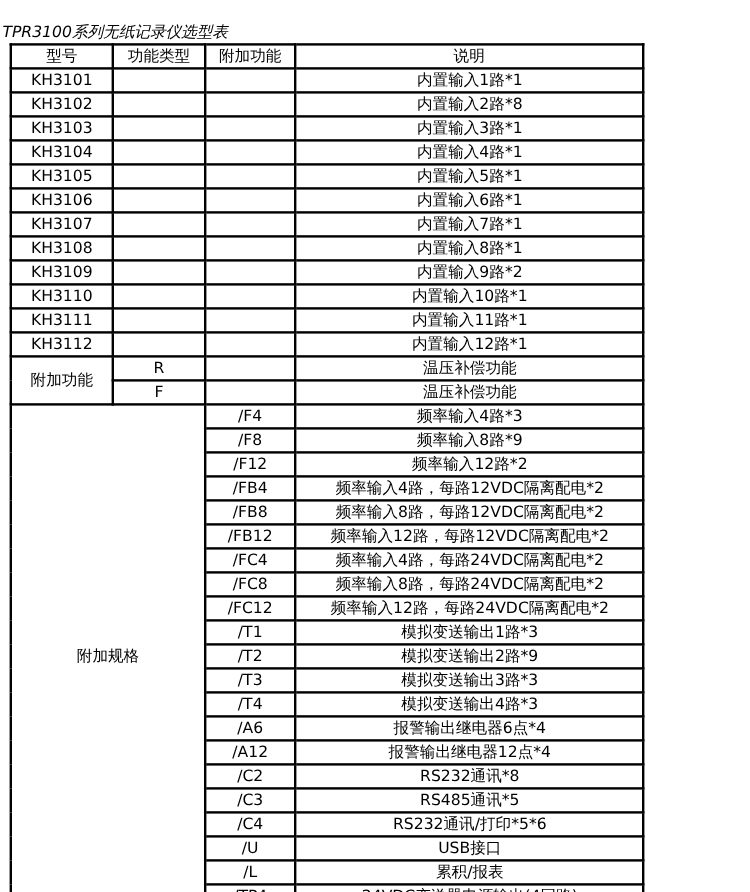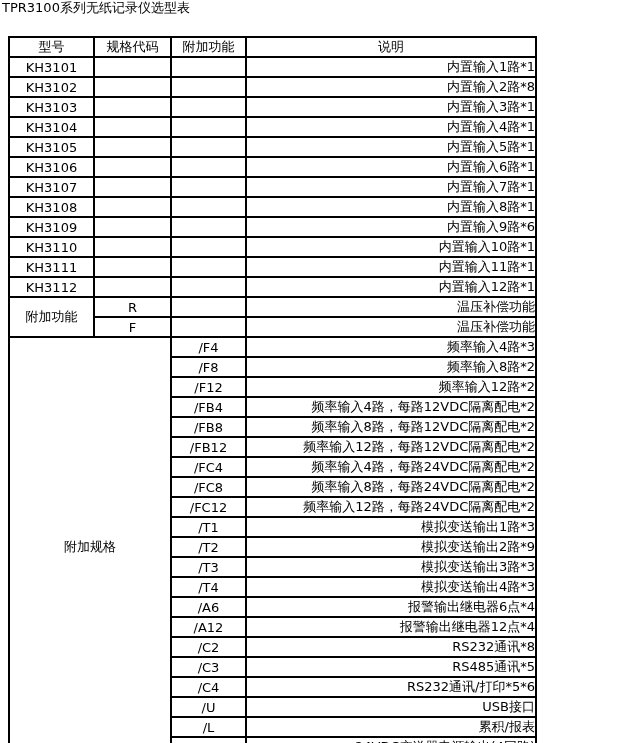--- a/index.html
+++ b/index.html
@@ -7,64 +7,65 @@
     padding: 0;
     width: 625px;
     height: 743px;
     background: #ffffff;
     color: #000000;
     font-family: "DejaVu Sans", sans-serif;
   }
   .title {
     position: absolute;
     left: 2px;
-    top: 0;
+    top: 20px;
     font-size: 13px;
     line-height: 16px;
     white-space: nowrap;
+    font-style: italic;
   }
   table.sel {
     position: absolute;
     left: 8px;
     top: 36px;
     width: 527px;
     height: 717px;
     border-collapse: collapse;
     table-layout: fixed;
     font-size: 13px;
   }
   table.sel td {
     border: 2px solid #000000;
     padding: 0;
     text-align: center;
     vertical-align: middle;
     white-space: nowrap;
     overflow: hidden;
   }
   table.sel td.desc {
-    text-align: right;
+    text-align: center;
     padding-left: 1px;
   }
 </style>
 </head>
 <body>
 
 <div class="title">TPR3100系列无纸记录仪选型表</div>
 
 <table class="sel">
   <colgroup>
     <col style="width:85px">
     <col style="width:77px">
     <col style="width:75px">
     <col style="width:290px">
   </colgroup>
   <tbody>
     <tr>
       <td>型号</td>
-      <td>规格代码</td>
+      <td>功能类型</td>
       <td>附加功能</td>
       <td>说明</td>
     </tr>
   <tr>
         <td>KH3101</td>
         <td></td>
         <td></td>
         <td class="desc">内置输入1路*1</td>
       </tr>
       <tr>
@@ -106,21 +107,21 @@
       <tr>
         <td>KH3108</td>
         <td></td>
         <td></td>
         <td class="desc">内置输入8路*1</td>
       </tr>
       <tr>
         <td>KH3109</td>
         <td></td>
         <td></td>
-        <td class="desc">内置输入9路*6</td>
+        <td class="desc">内置输入9路*2</td>
       </tr>
       <tr>
         <td>KH3110</td>
         <td></td>
         <td></td>
         <td class="desc">内置输入10路*1</td>
       </tr>
       <tr>
         <td>KH3111</td>
         <td></td>
@@ -144,21 +145,21 @@
         <td></td>
         <td class="desc">温压补偿功能</td>
       </tr>
       <tr>
         <td colspan="2" rowspan="21">附加规格</td>
         <td>/F4</td>
         <td class="desc">频率输入4路*3</td>
       </tr>
       <tr>
         <td>/F8</td>
-        <td class="desc">频率输入8路*2</td>
+        <td class="desc">频率输入8路*9</td>
       </tr>
       <tr>
         <td>/F12</td>
         <td class="desc">频率输入12路*2</td>
       </tr>
       <tr>
         <td>/FB4</td>
         <td class="desc">频率输入4路，每路12VDC隔离配电*2</td>
       </tr>
       <tr>

